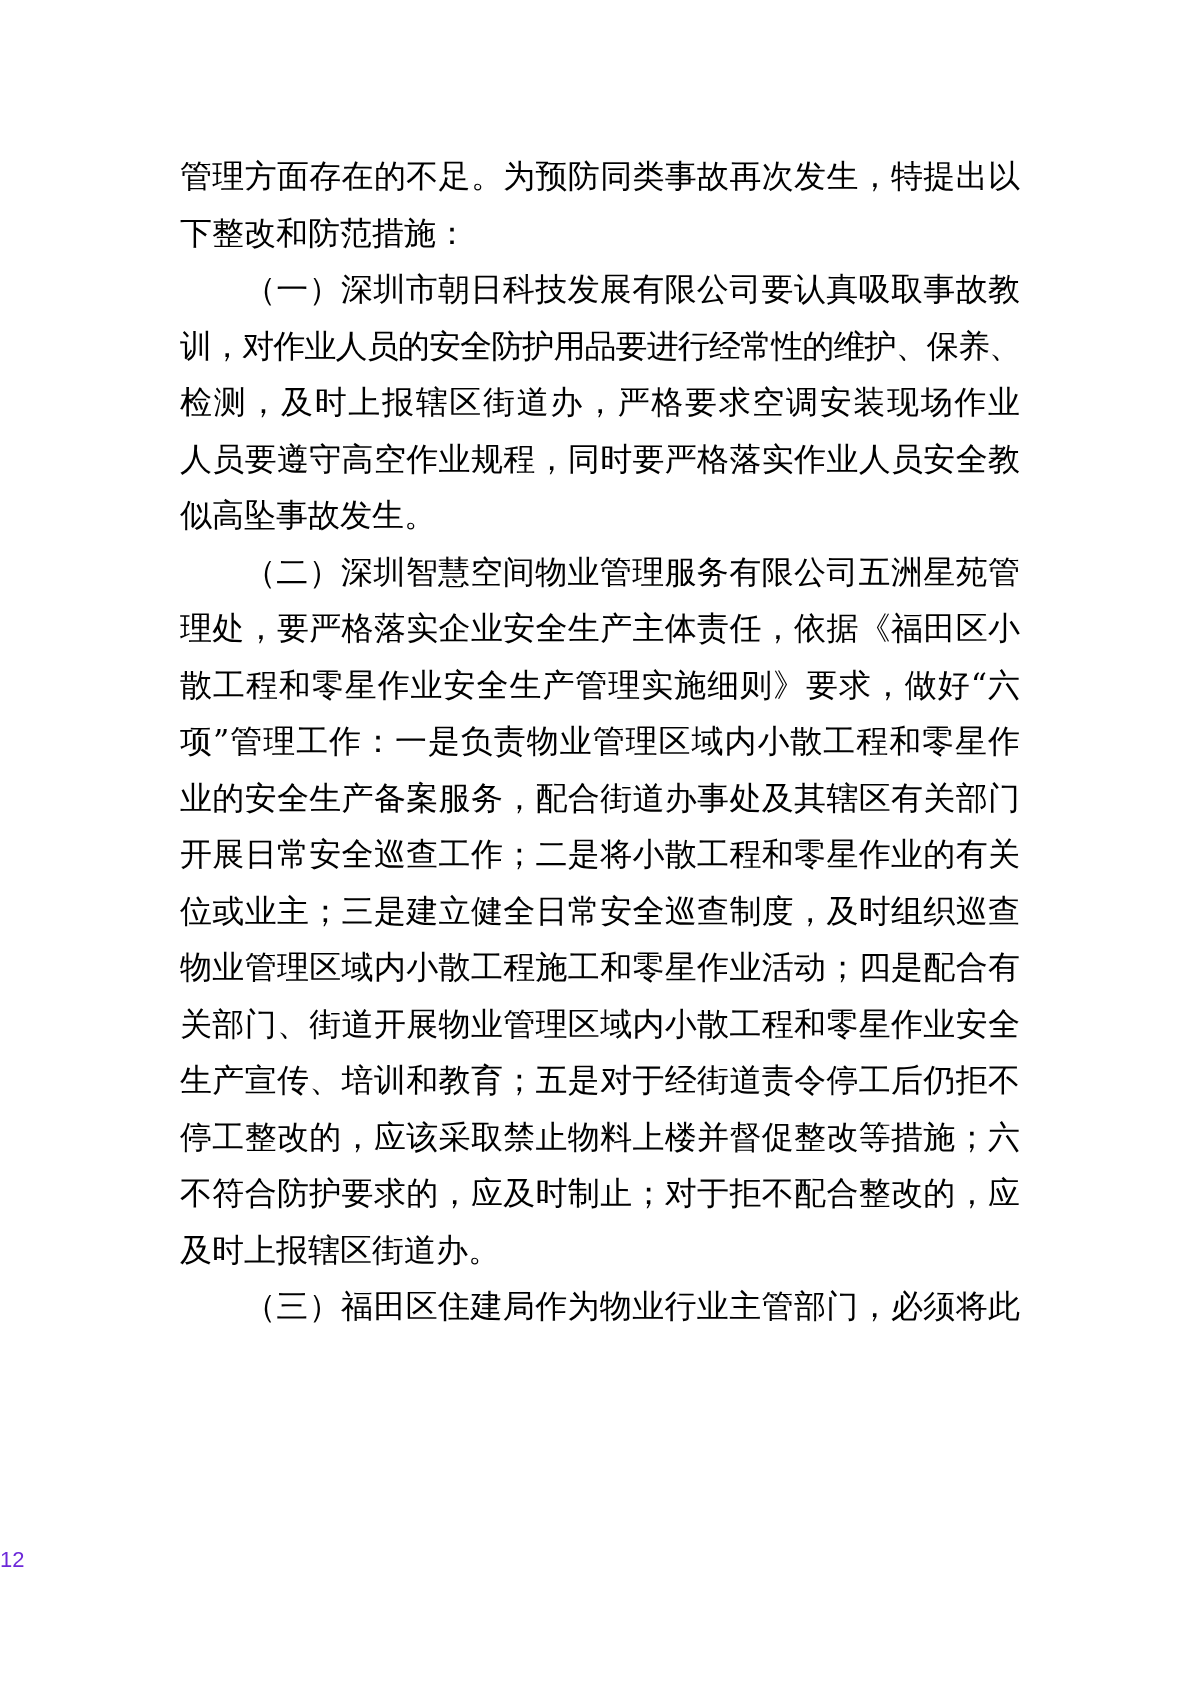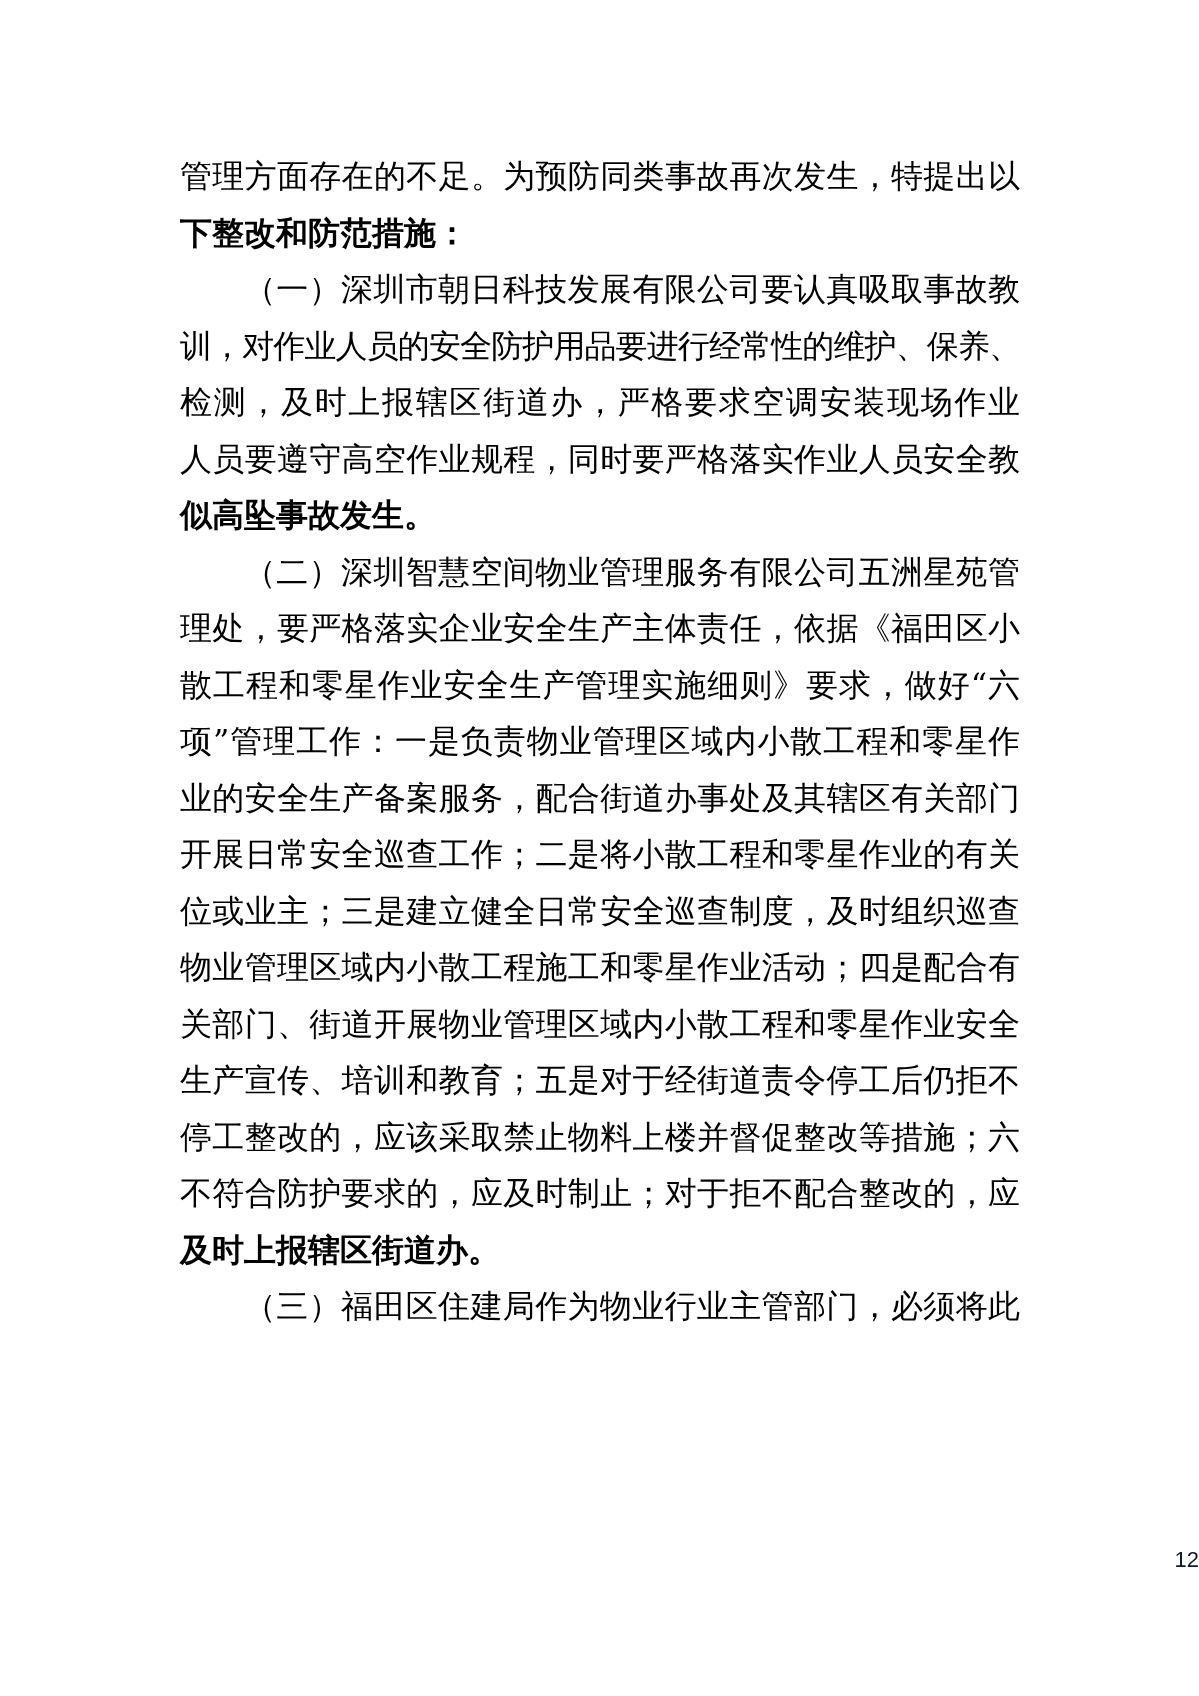--- a/index.html
+++ b/index.html
@@ -27,35 +27,34 @@
   .line {
     height: 56.5px;
     line-height: 56.5px;
     white-space: nowrap;
     text-align: justify;
     text-align-last: justify;
     text-justify: inter-character;
   }
   .line.end {
     text-align-last: left;
-    font-weight: bold;
   }
   .line.indent {
     text-indent: 64px;
   }
   .line.tight {
     letter-spacing: -1px;
   }
   .page-number {
     position: absolute;
     top: 1547px;
     left: 0;
     width: 100%;
-    text-align: right;
-    color: #0f172a;
+    text-align: left;
+    color: #6d28d9;
     font-family: "Liberation Sans", sans-serif;
     font-size: 22px;
     line-height: 26px;
   }
 </style>
 </head>
 <body>
 
 <div class="page">
   <div class="text-block">

